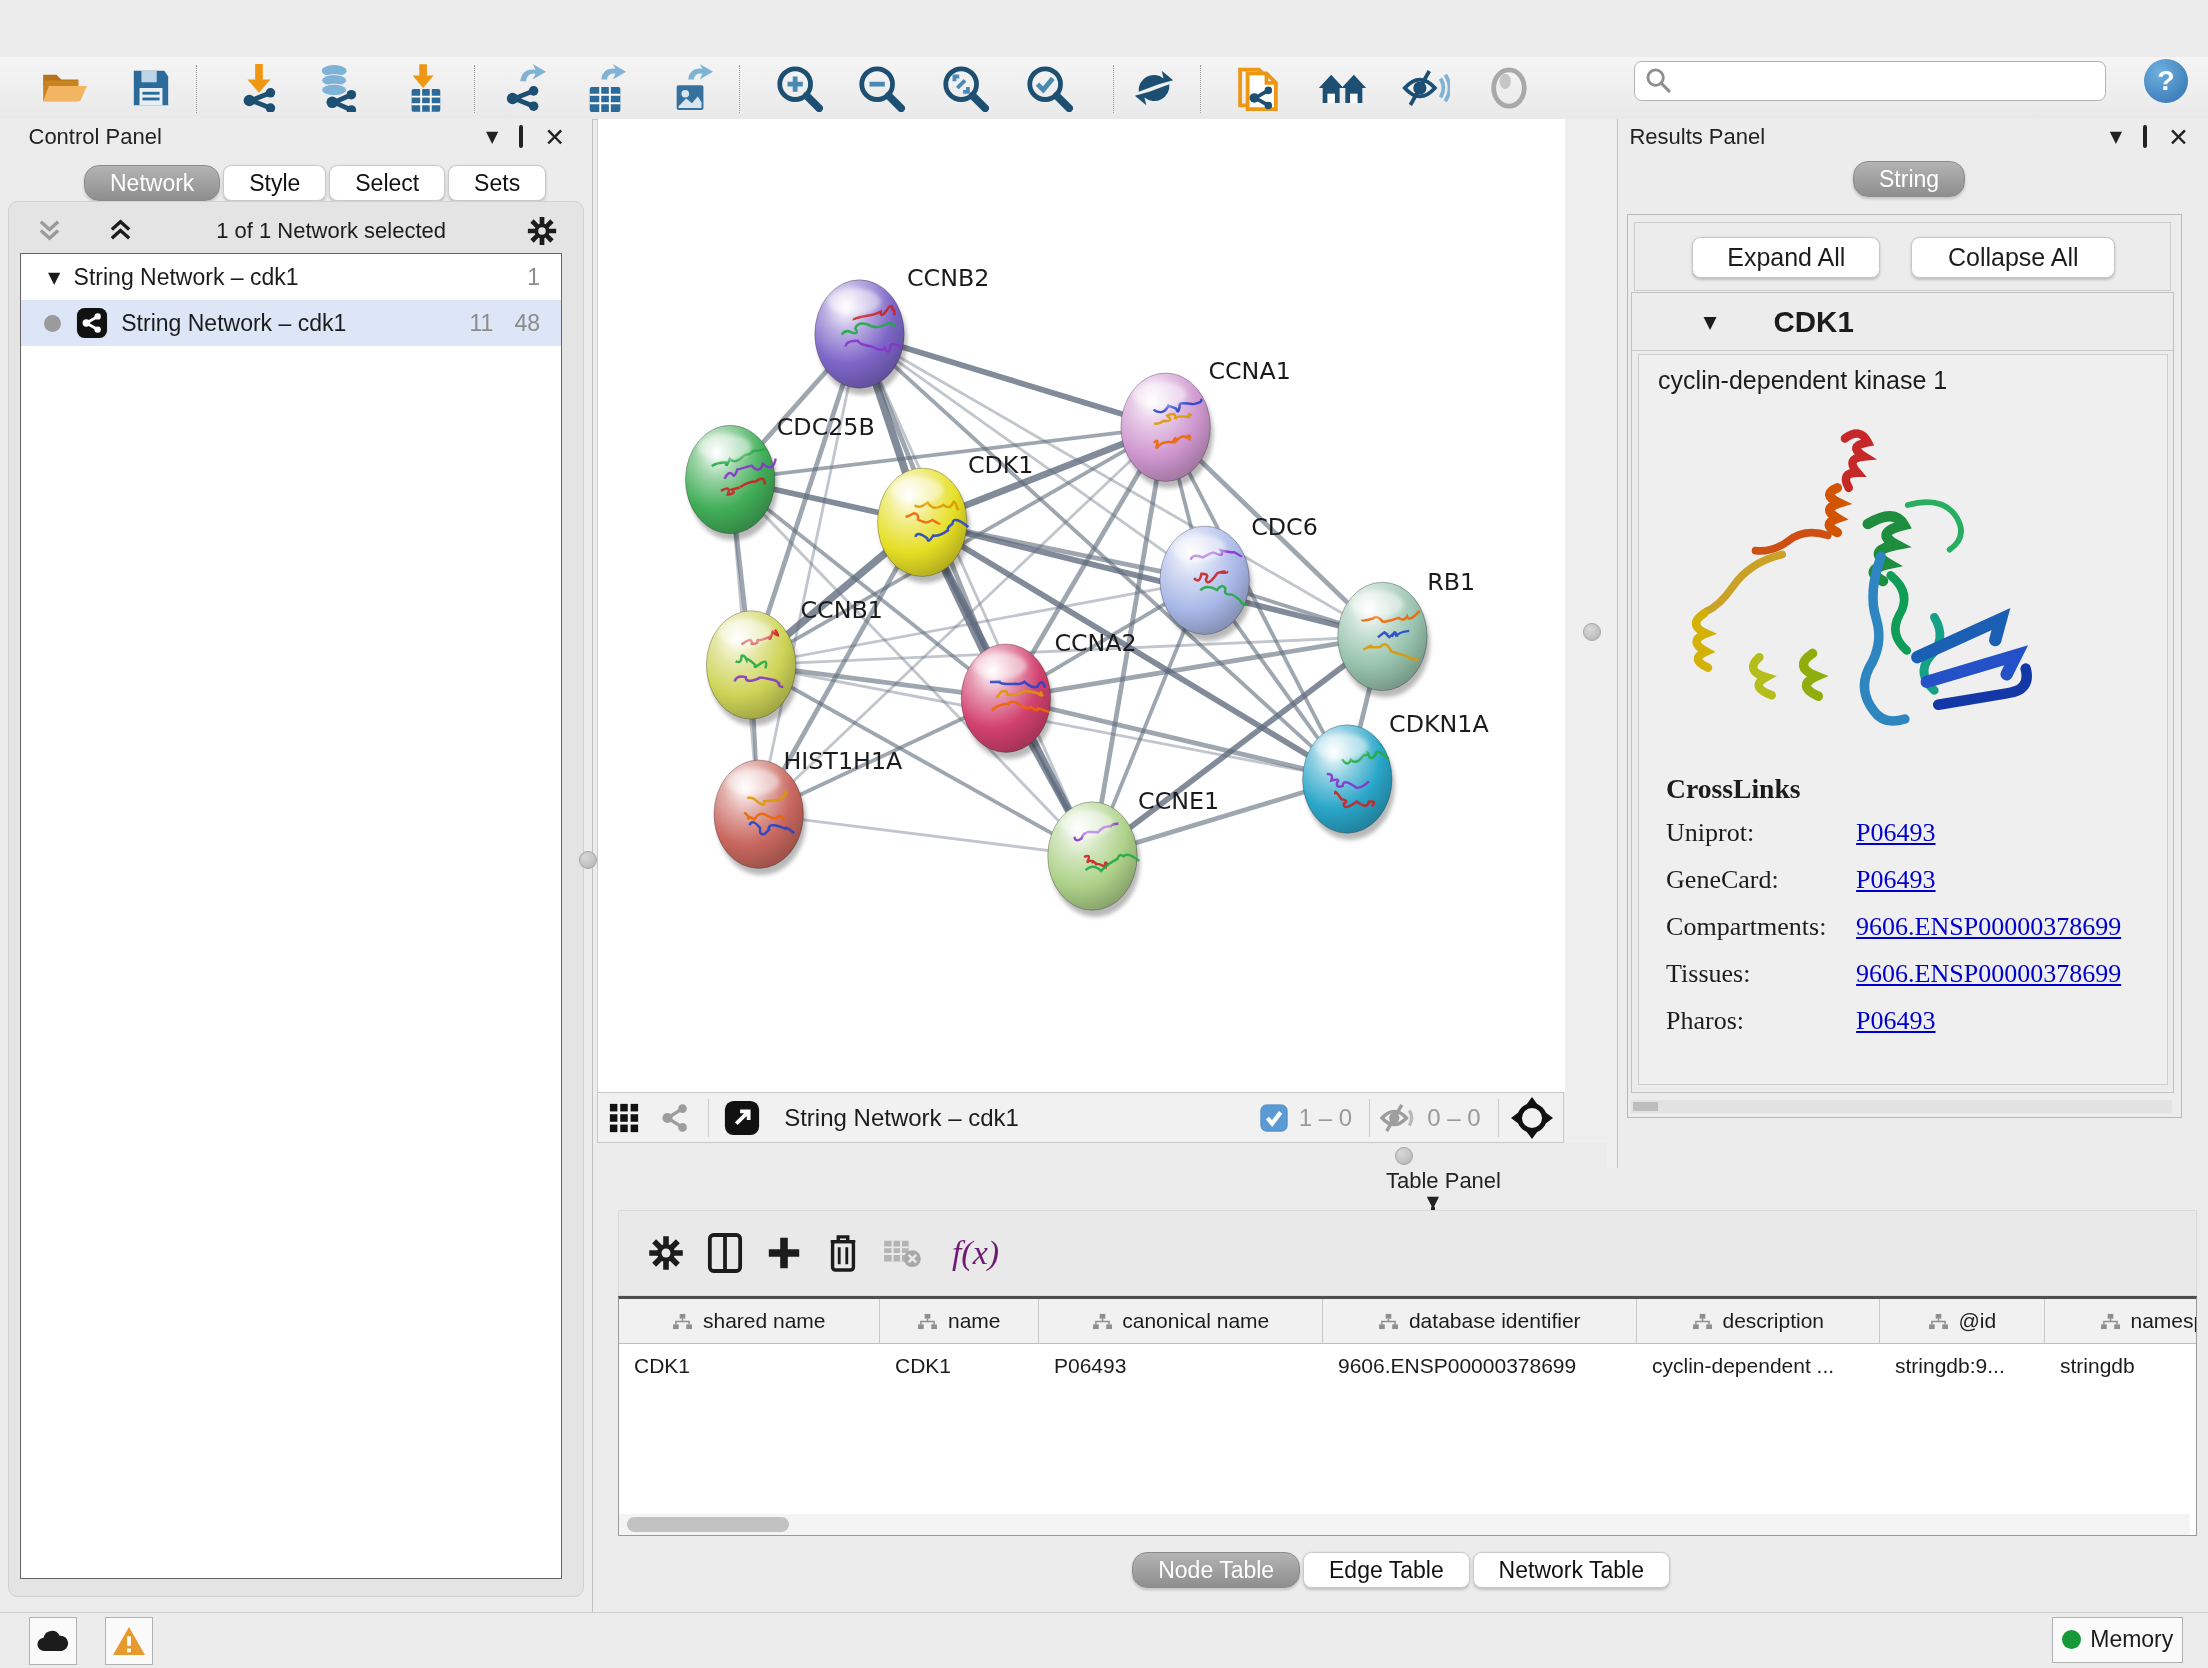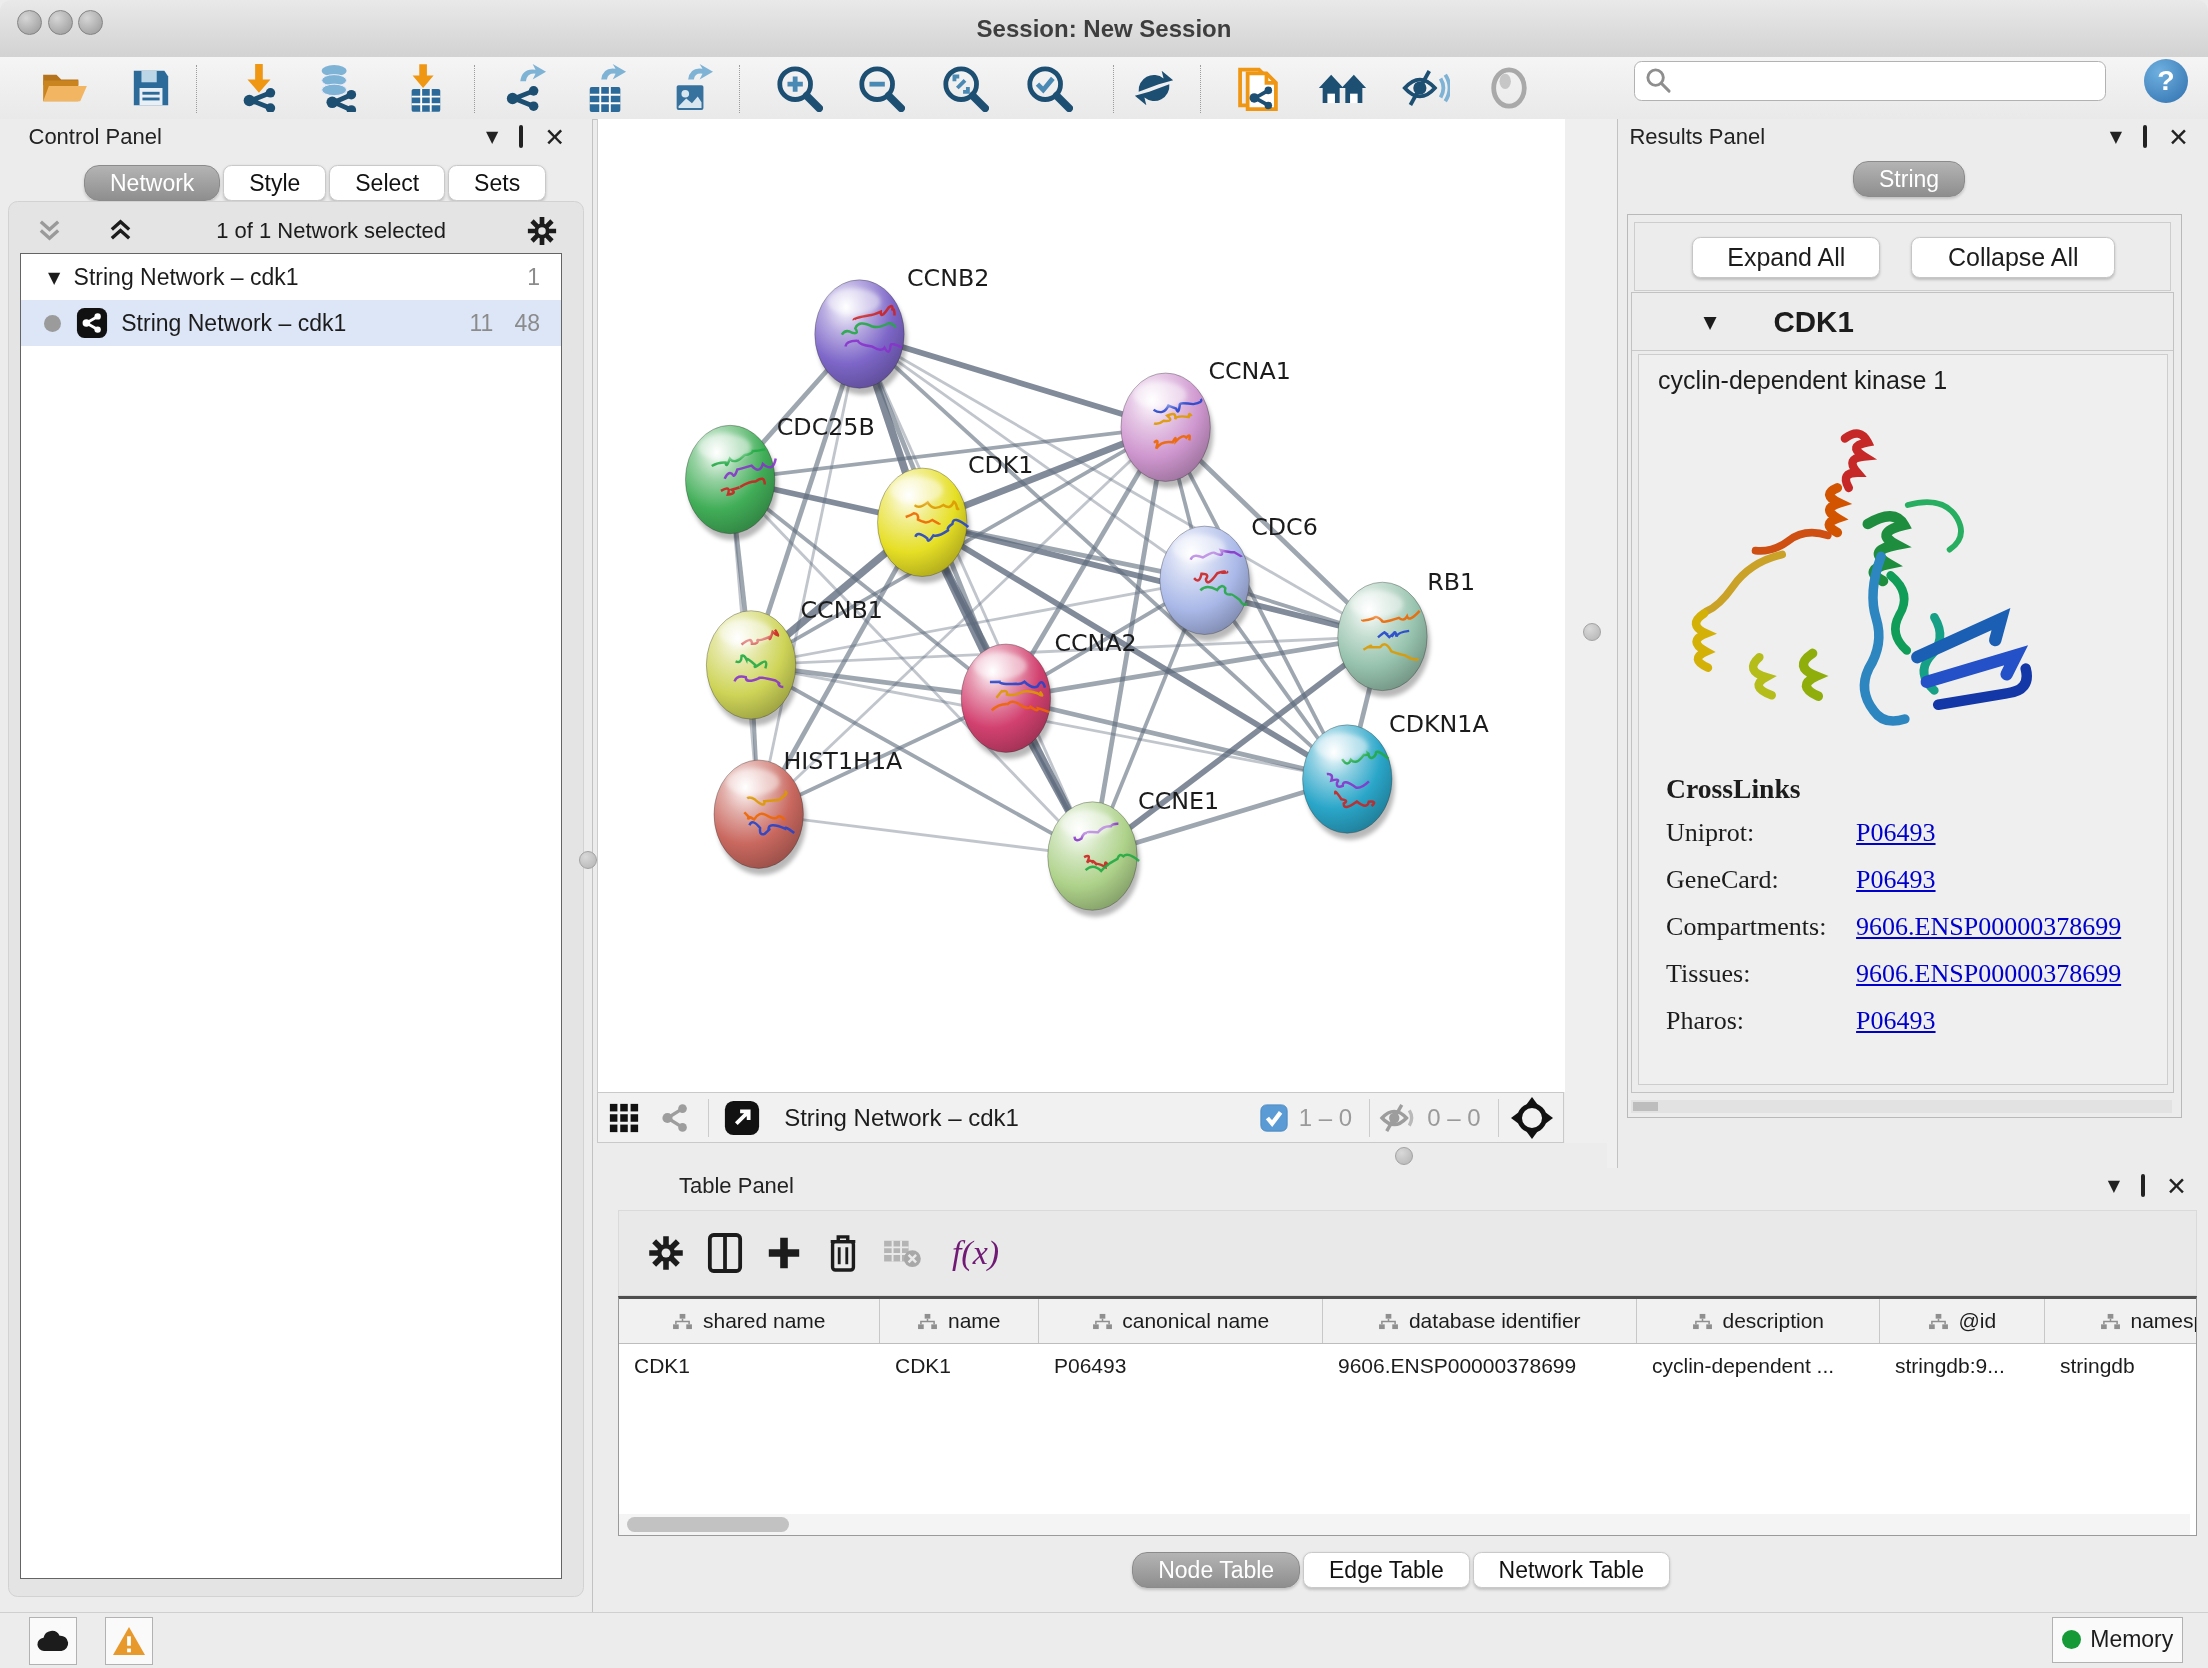--- a/index.html
+++ b/index.html
@@ -98,21 +98,21 @@
   .crosslinks{position:absolute;left:27px;top:418px;font-family:"Liberation Serif",serif;}
   .cl-title{font-size:27.6px;font-weight:bold;margin-bottom:13.3px;}
   .cl-row{display:flex;font-size:26px;margin-bottom:17px;}
   .cl-label{width:190px;}
   .cl-link{color:#0000cc;text-decoration:underline;}
   .rp-hscroll{position:absolute;left:3.8px;bottom:3.8px;width:541px;height:13.3px;background:#e2e2e2;}
   .rp-hthumb{position:absolute;left:1.9px;top:1.9px;width:25px;height:9.5px;background:#bdbdbd;}
 
   
   .table-panel{left:597px;top:1168px;width:1611px;height:444px;background:#ececec;}
-  .tp-header{padding-left:82px;}
+  .tp-header{padding-left:82px;flex-direction:column;}
   .tp-toolbar{position:absolute;left:21px;top:42px;width:1579px;height:86px;background:#e9e9e9;
     border:1px solid #dadada;display:flex;align-items:center;padding-left:17px;box-sizing:border-box;}
   .tp-tool{width:59px;height:57px;display:flex;align-items:center;justify-content:center;}
   .fx{font-family:"Liberation Serif",serif;font-style:italic;font-size:34px;color:#701a75;}
   .tp-table-wrap{position:absolute;left:21px;top:128px;width:1579px;height:240px;background:#fff;
     border:1px solid #9a9a9a;border-top:3.8px solid #4e4e4e;overflow:hidden;box-sizing:border-box;}
   table.grid{border-collapse:collapse;table-layout:fixed;width:1654px;}
   table.grid th{background:#f1f1f1;font-weight:normal;font-size:21px;height:42px;
     border-right:1px solid #c8c8c8;border-bottom:1px solid #bdbdbd;white-space:nowrap;overflow:hidden;}
   table.grid td{font-size:21px;height:42px;padding-left:15px;border-right:1px solid transparent;
@@ -131,26 +131,20 @@
     font-size:23px;}
   .mem-dot{width:19px;height:19px;border-radius:50%;background:#169a38;}
 
   svg{display:block;}
 </style>
 </head>
 <body>
 
 <div id="app">
 
-  <div class="abs titlebar">
-    <div class="light" style="left:17px"></div>
-    <div class="light" style="left:48px"></div>
-    <div class="light" style="left:78px"></div>
-    <div class="window-title">Session: New Session</div>
-  </div>
 
   <div class="abs toolbar">
     <div class="tbtn" style="left:36px">
       <span>
           <svg width="48" height="38" viewBox="0 0 50 40">
             <path d="M2 6 h14 l5 5 h18 v6 H2z" fill="#b5741c"></path>
             <path d="M2 12 h37 v22 H2z" fill="#c9831f"></path>
             <path d="M8 18 h40 l-7 16 H2z" fill="#f2b562"></path>
           </svg>
         </span>

